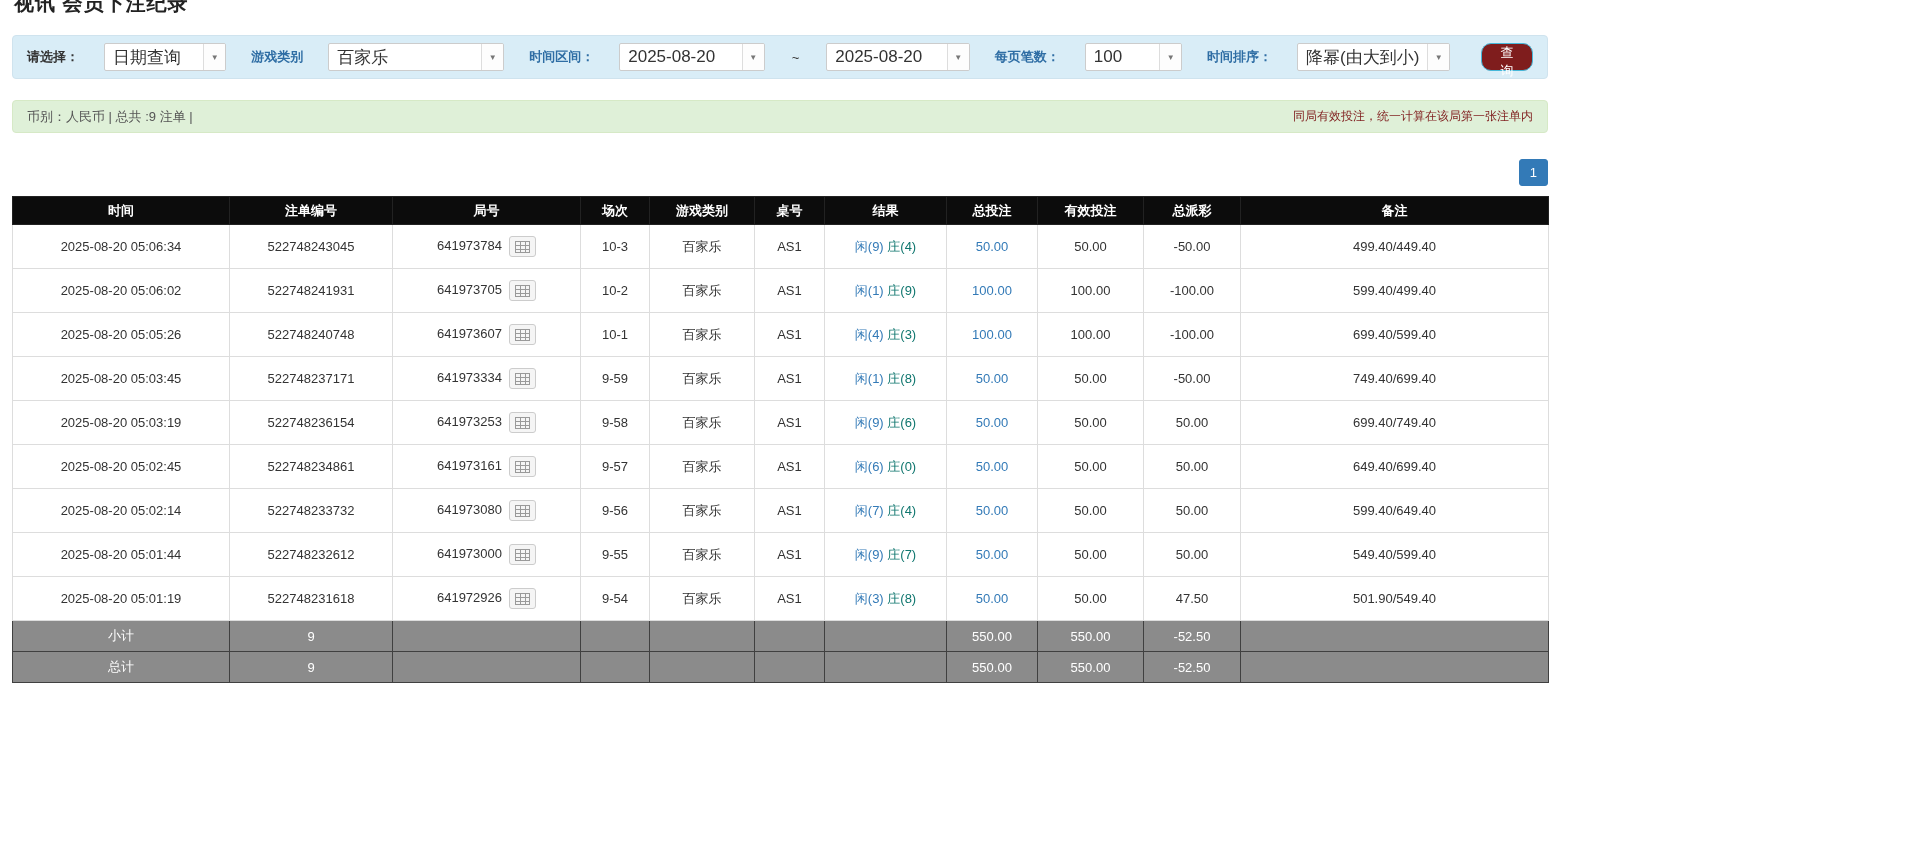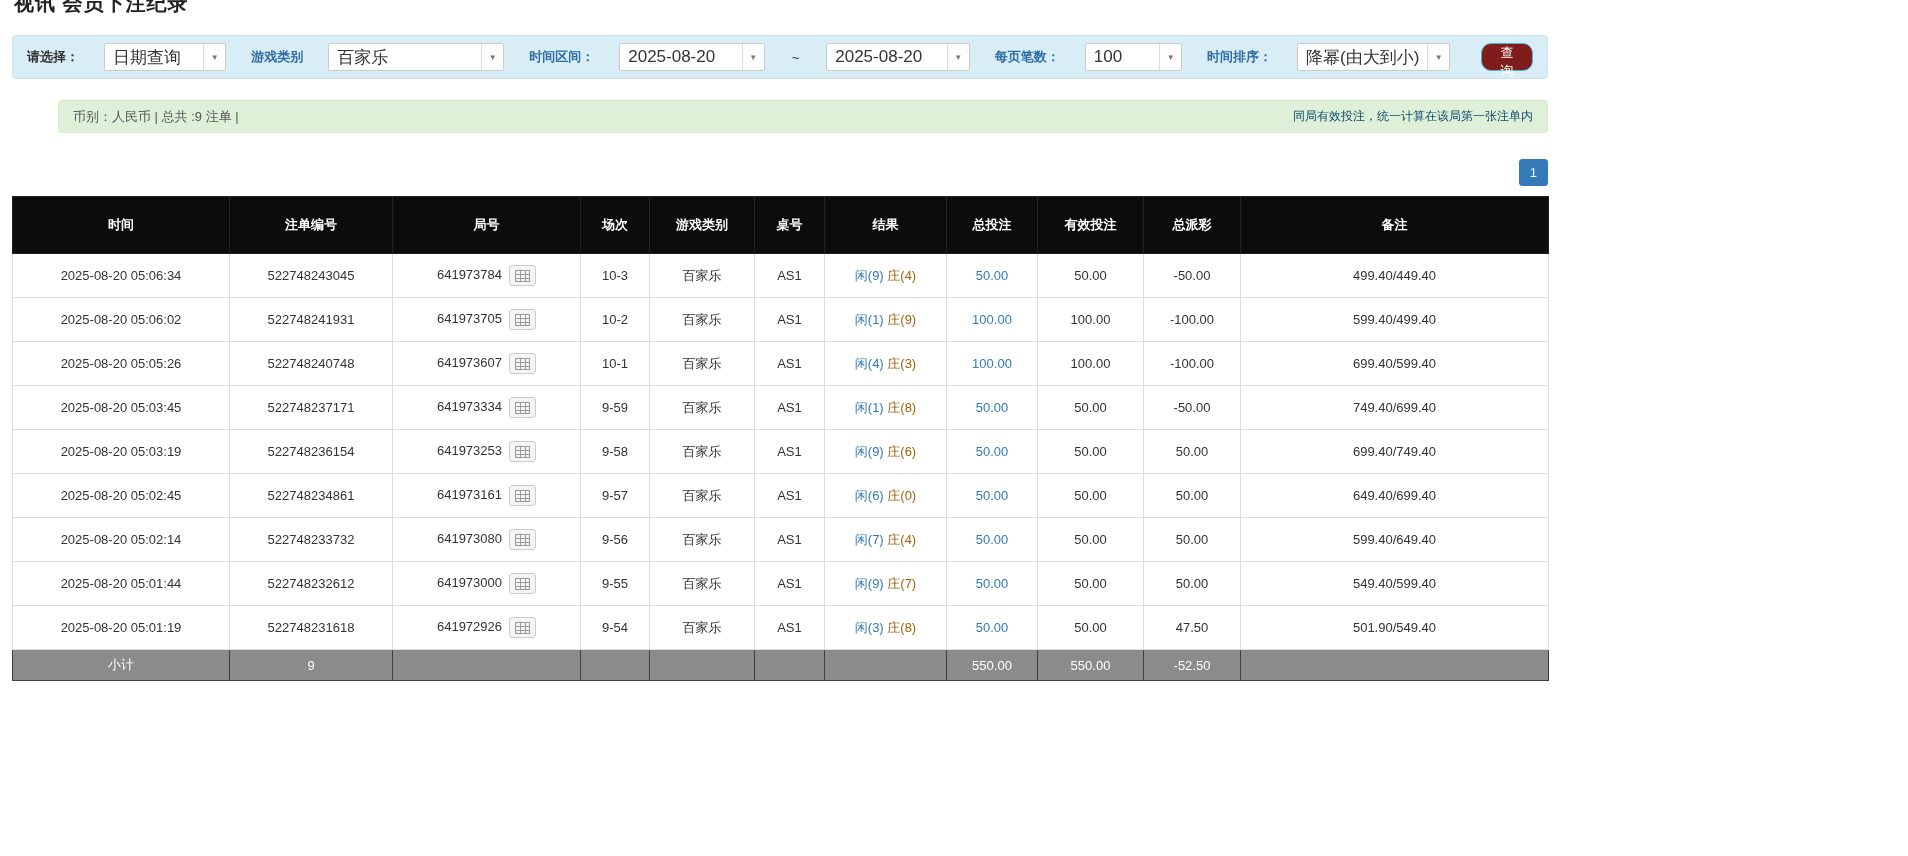--- a/index.html
+++ b/index.html
@@ -51,52 +51,51 @@
     background: #7f1d1d; border: 1px solid #46b8da; border-radius: 10px;
     color: #fff; font-size: 13px; cursor: pointer;
   }
 
   
   .summary-bar {
     margin-top: 21px; height: 33px;
     background: #dff0d8; border: 1px solid #d6e9c6; border-radius: 4px;
     display: flex; align-items: center; justify-content: space-between;
     padding: 0 14px;
-    margin-left: 46px;
   }
   .summary-info { font-size: 13px; color: #555; }
-  .summary-notice { font-size: 12px; color: #0c4a6e; }
+  .summary-notice { font-size: 12px; color: #7f1d1d; }
 
   
   .pagination-row { margin-top: 26px; display: flex; justify-content: flex-end; }
   .page-btn {
     min-width: 26px; height: 27px; padding: 0 10px;
     background: #337ab7; border: 1px solid #337ab7; border-radius: 3px;
     color: #fff; font-size: 13px; cursor: pointer;
   }
 
   
   table.records { width: 100%; border-collapse: collapse; table-layout: fixed; margin-top: 10px; }
   .records th {
     background: #0c0c0c; color: #fff; font-size: 13px; font-weight: bold;
-    height: 28px; padding: 19px; border: 1px solid #222; text-align: center;
+    height: 28px; padding: 4px; border: 1px solid #222; text-align: center;
   }
   .records tbody td {
     font-size: 13px; color: #333; text-align: center;
     height: 44px; padding: 4px; border: 1px solid #ddd; background: #fff;
     vertical-align: middle; white-space: nowrap; overflow: hidden;
   }
   .records tfoot td {
     background: #8b8b8b; color: #fff; font-size: 13px; text-align: center;
     height: 31px; padding: 4px; border: 1px solid #404040; vertical-align: middle;
   }
   .neg { color: #ff0000; }
   .blue-link { color: #337ab7; text-decoration: none; cursor: pointer; }
   .player { color: #337ab7; }
-  .banker { color: #a16207; }
+  .banker { color: #0f766e; }
   .road-btn {
     display: inline-flex; align-items: center; justify-content: center;
     width: 27px; height: 21px; margin-left: 7px; vertical-align: middle;
     background: #f5f5f5; border: 1px solid #ccc; border-radius: 3px; cursor: pointer;
   }
   .road-btn svg { display: block; }
 </style>
 </head>
 <body>
 
@@ -470,16 +469,29 @@
         <td></td>
         <td></td>
         <td></td>
         <td></td>
         <td></td>
         <td>550.00</td>
         <td>550.00</td>
         <td class="neg">-52.50</td>
         <td></td>
       </tr>
+      <tr>
+        <td>总计</td>
+        <td>9</td>
+        <td></td>
+        <td></td>
+        <td></td>
+        <td></td>
+        <td></td>
+        <td>550.00</td>
+        <td>550.00</td>
+        <td class="neg">-52.50</td>
+        <td></td>
+      </tr>
     </tfoot>
   </table>
 
 </div>
 
 </body></html>

